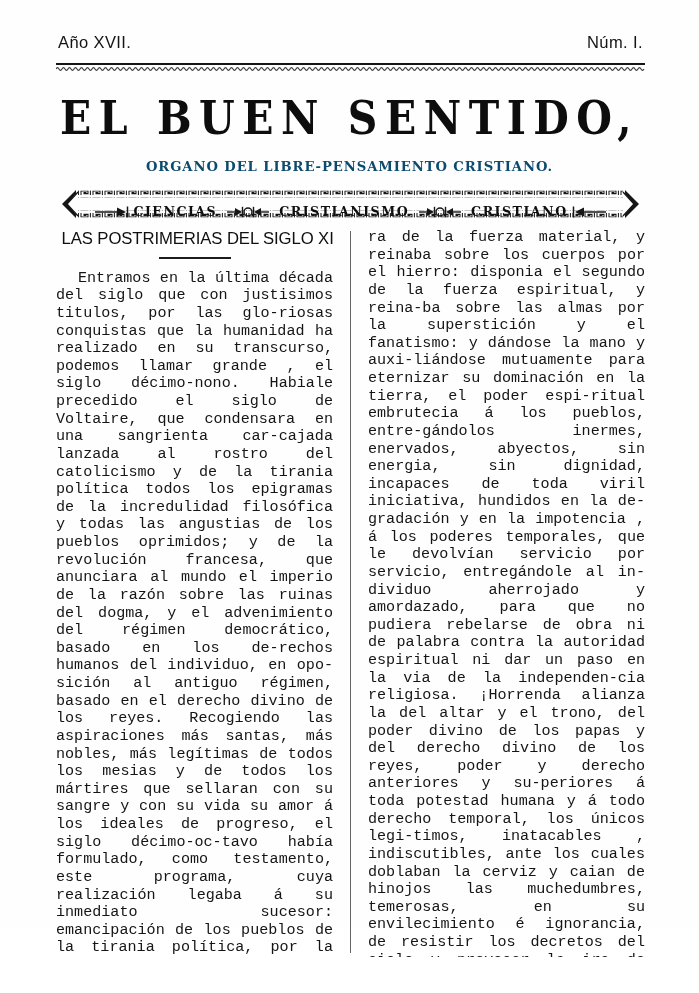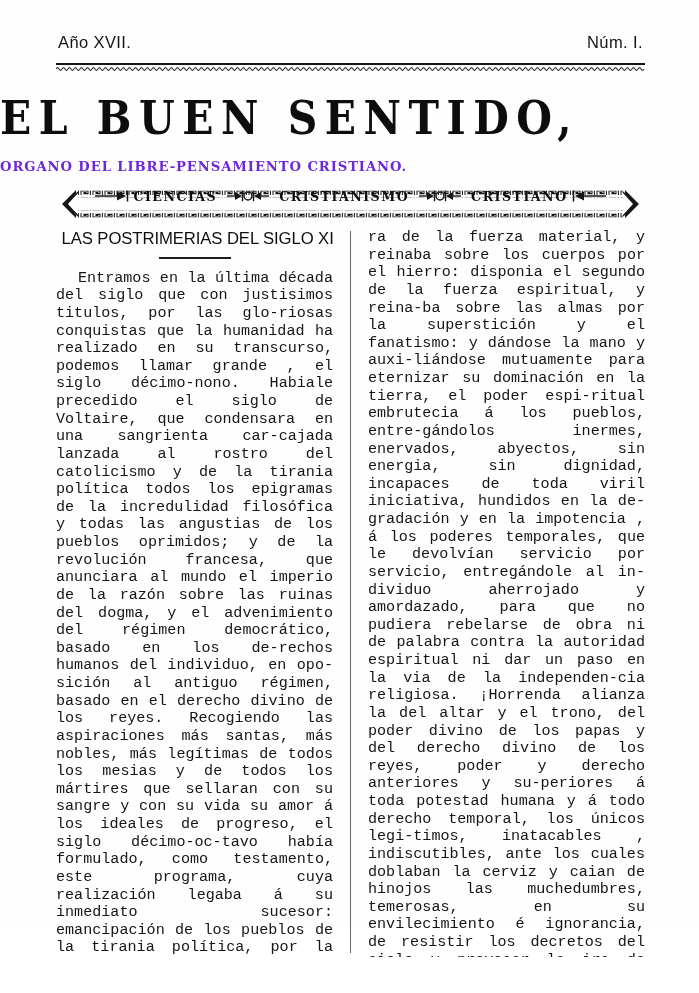--- a/index.html
+++ b/index.html
@@ -64,59 +64,60 @@
     opacity: 0.88;
   }
   .rule-wavy svg { display: block; }
 
   
   .title-block {
     position: absolute;
     left: 0;
     top: 96px;
     width: 699px;
+    text-align: center;
   }
   .paper-title {
     font-family: "DejaVu Serif", serif;
     font-weight: 700;
     font-size: 41px;
     letter-spacing: 7.5px;
     color: #0d0d0d;
     line-height: 1;
     white-space: nowrap;
     transform: scaleY(1.12);
     transform-origin: center top;
   }
   .paper-subtitle {
     margin-top: 22px;
     font-family: "DejaVu Serif", serif;
     font-weight: 700;
     font-size: 13.2px;
     letter-spacing: 0.9px;
-    color: #6d28d9;
+    color: #0c4a6e;
     white-space: nowrap;
     transform: scaleY(0.95);
   }
 
   
   .ornament-band {
     position: absolute;
     left: 56px;
     top: 189px;
     width: 589px;
     height: 30px;
   }
   .ornament-band svg { display: block; }
   .band-words {
     position: absolute;
     left: 0; top: 0;
     width: 589px;
     height: 30px;
     display: flex;
-    align-items: flex-start;
+    align-items: flex-end;
     justify-content: center;
     gap: 0;
   }
   .band-word {
     font-family: "DejaVu Serif", serif;
     font-weight: 700;
     font-size: 12.6px;
     letter-spacing: 1.5px;
     color: #0f0f0f;
     white-space: nowrap;

